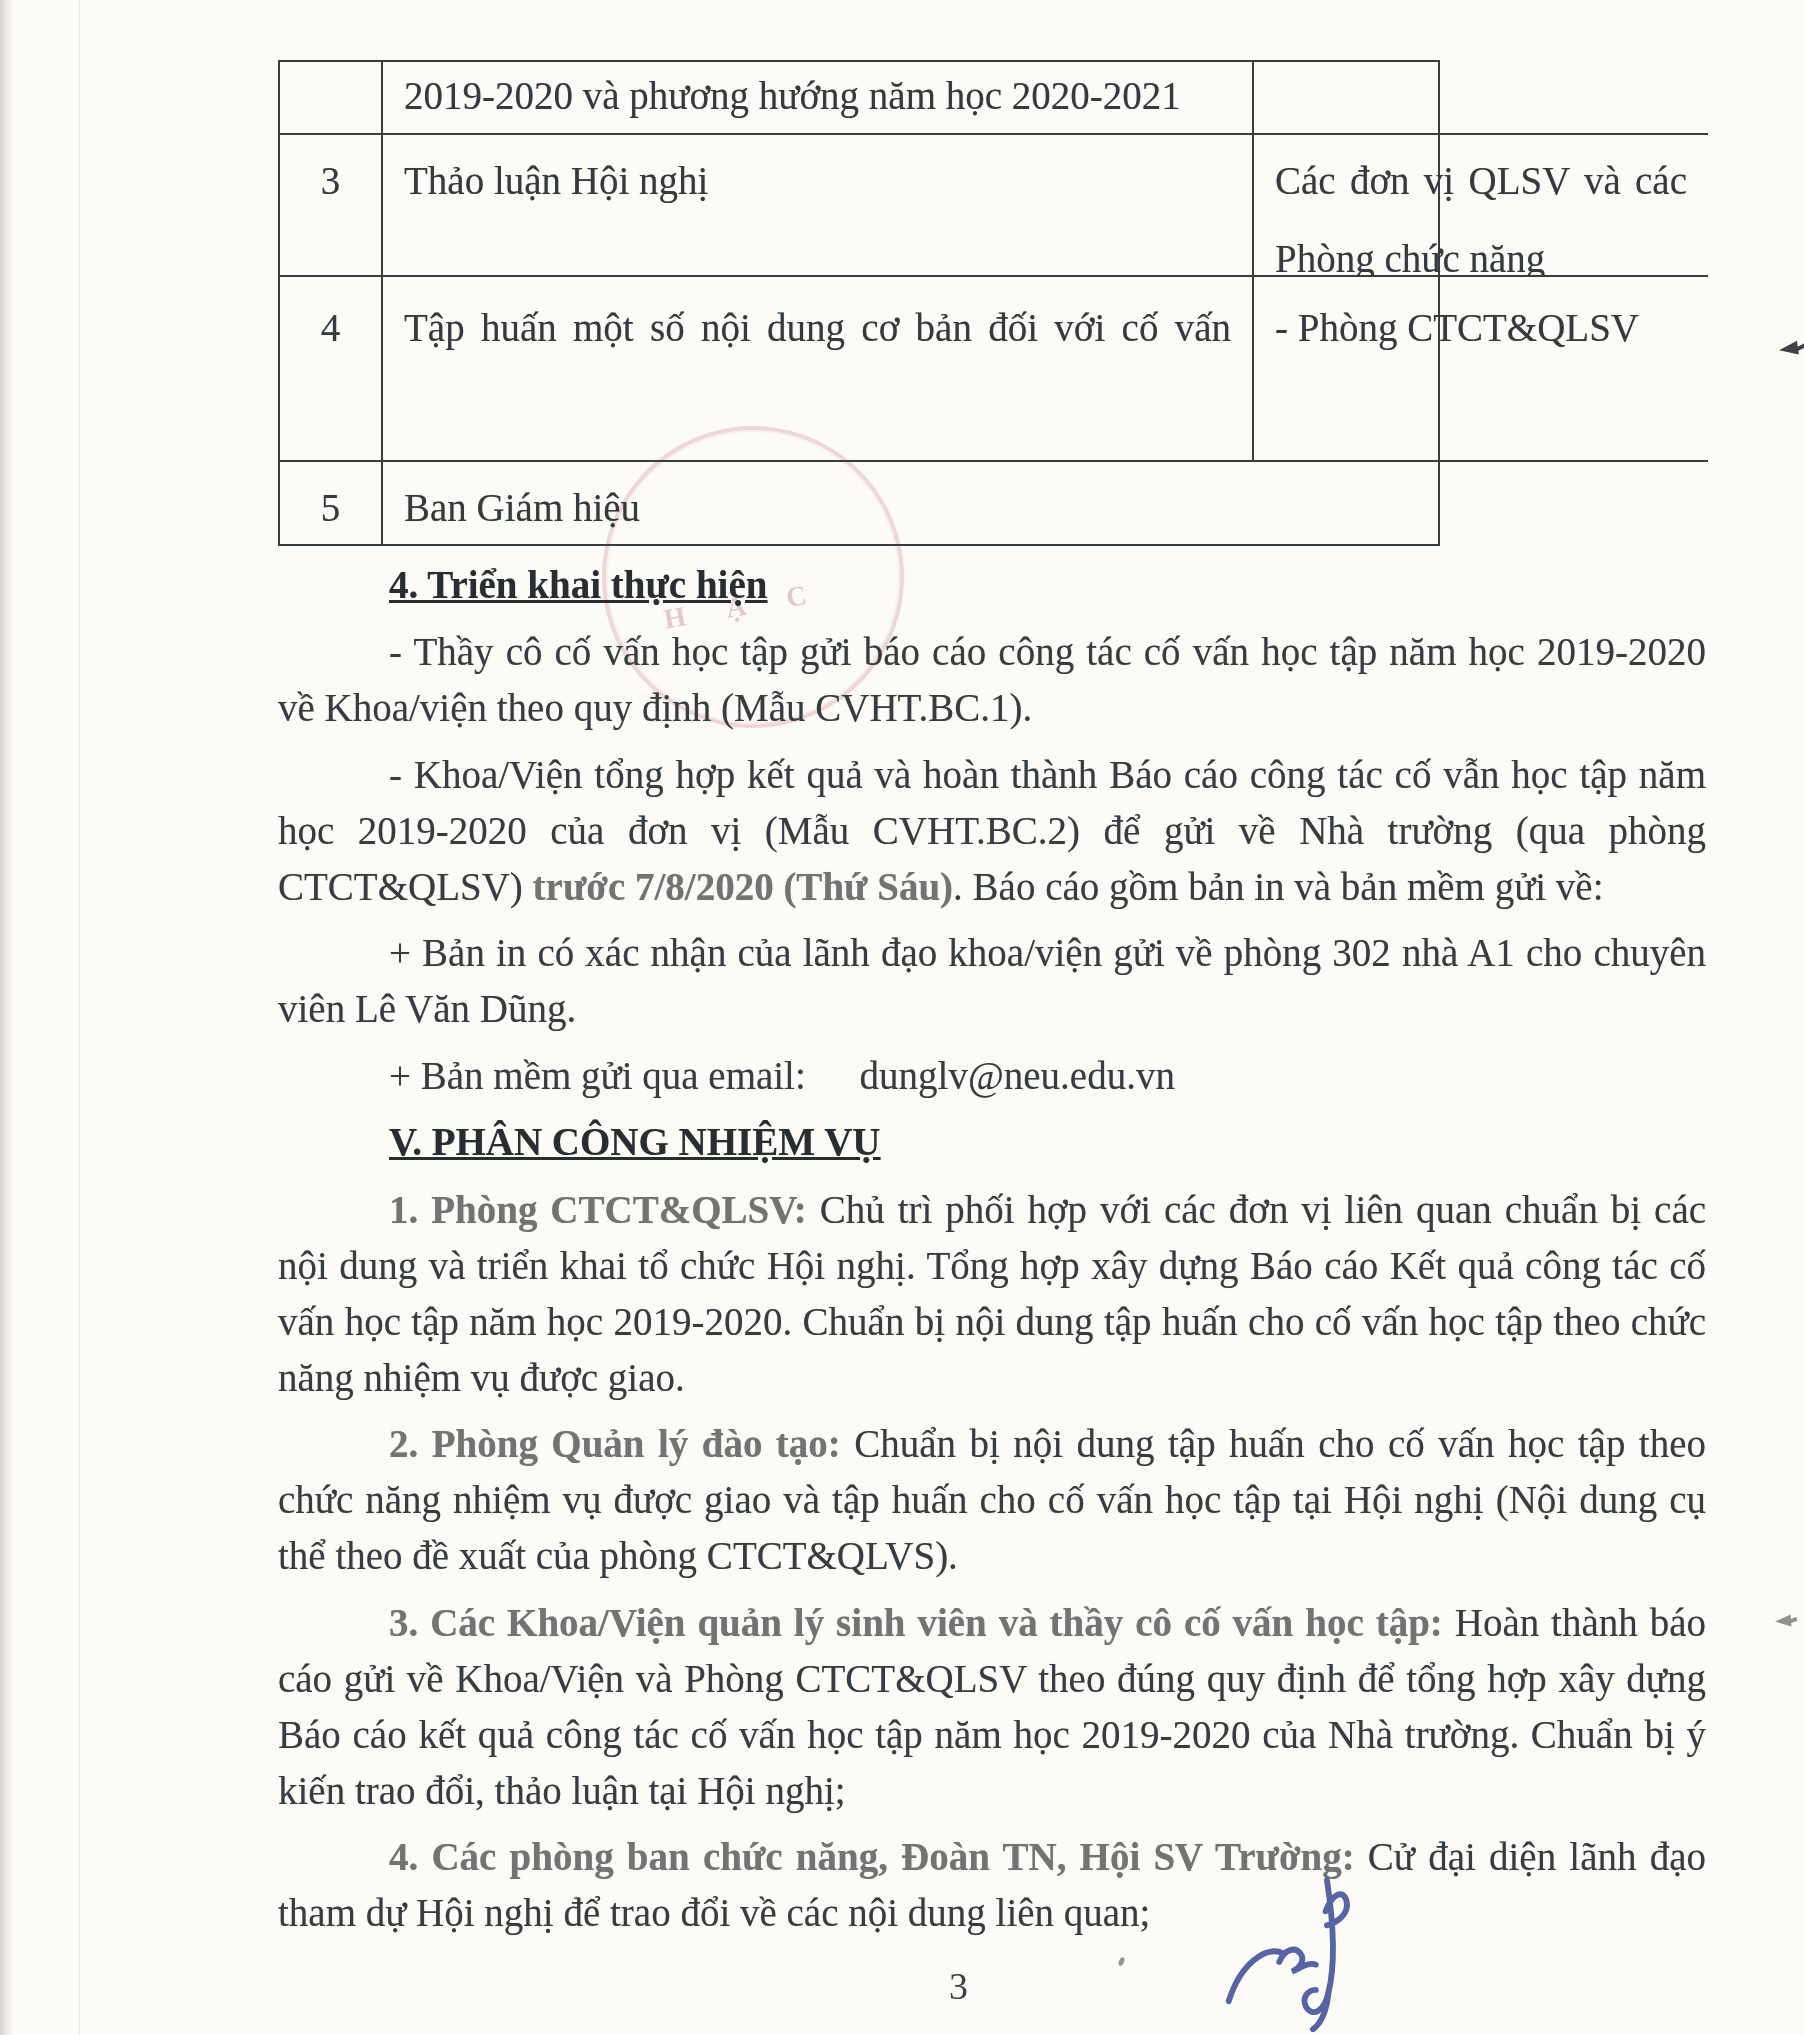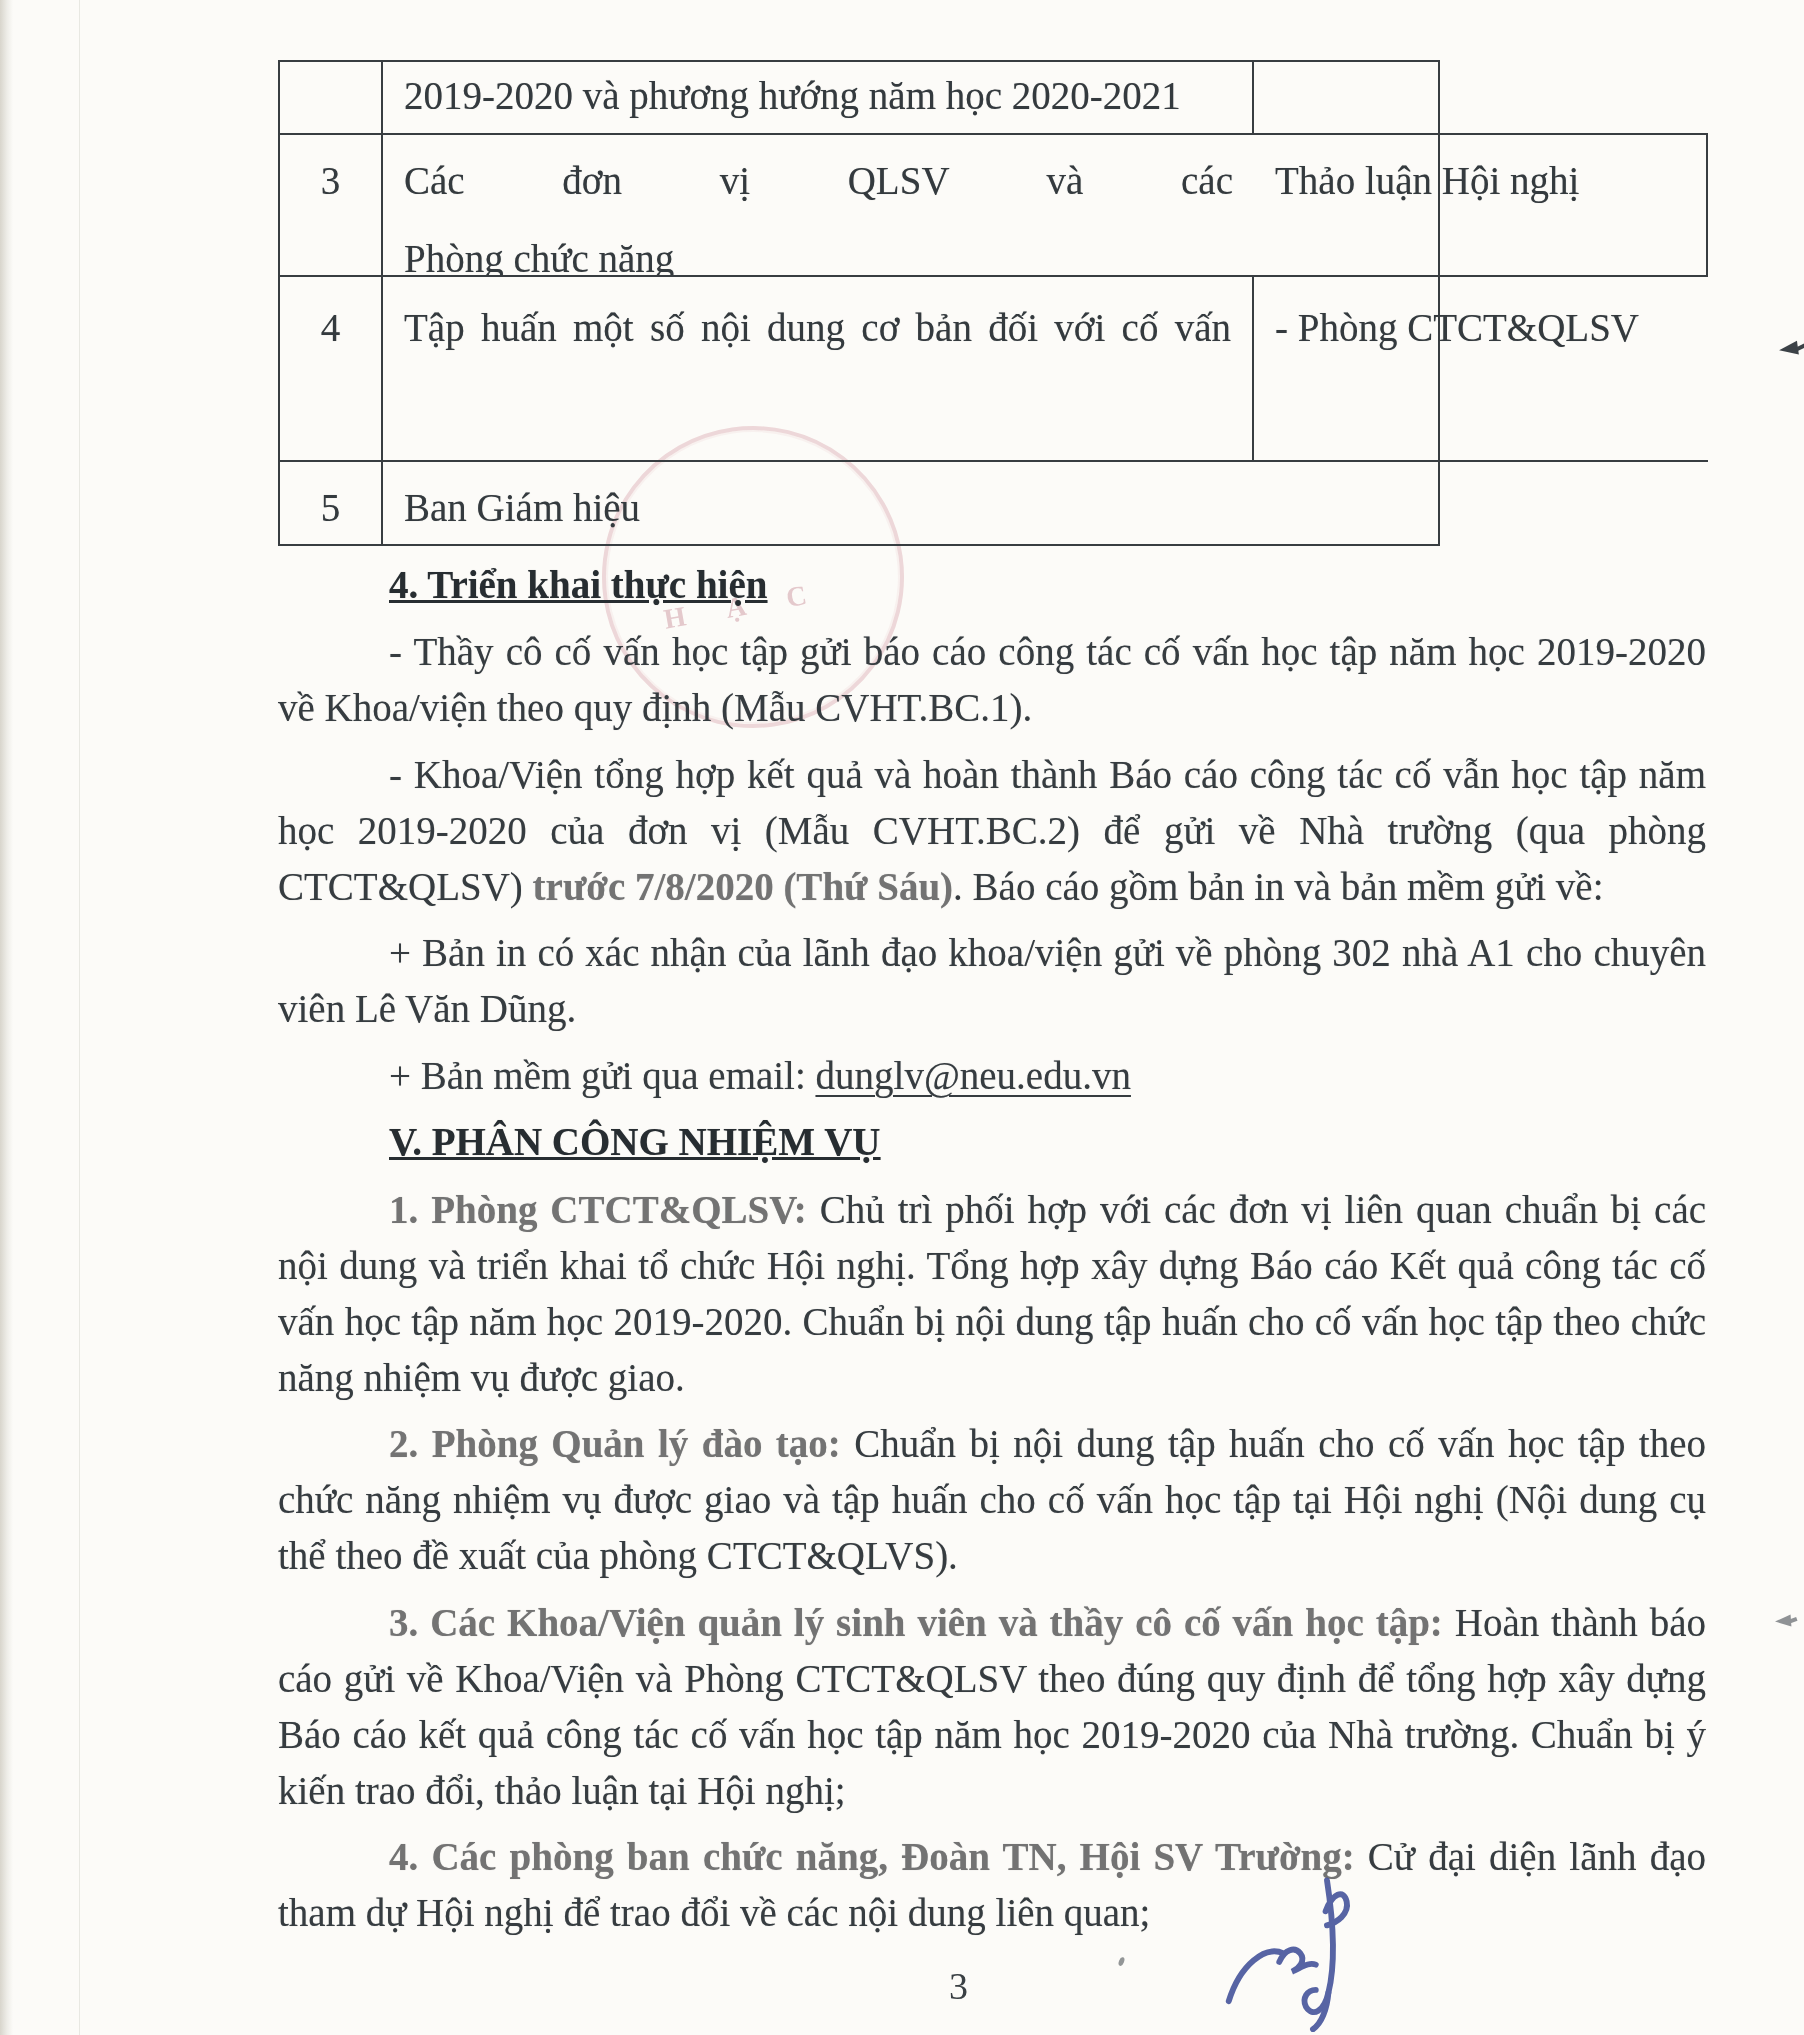--- a/index.html
+++ b/index.html
@@ -51,21 +51,21 @@
     font-size:39px;line-height:56px;
     margin:0 0 10.5px 0;
     text-align:justify;
     text-indent:111px;
     color:#363c40;
     text-shadow:0 0 0.8px rgba(54,60,64,0.4);
   }
   .body-text p.heading{font-weight:bold;color:#272d31;margin:9.8px 0 11.2px 0;text-align:left;text-decoration:underline;}
   .body-text b{color:#737373;}
   .it{margin-top:32px;}
-  .email{text-decoration:underline;text-decoration-thickness:2.1px;text-underline-offset:6.3px;}
+  .email{text-decoration-thickness:2.1px;text-underline-offset:6.3px;margin-left:44px;}
   
   .stamp{
     position:absolute;left:602px;top:426px;width:294px;height:294px;
     border:4.2px solid rgba(197,115,131,0.26);
     border-radius:50%;
     box-shadow:inset 0 0 0 2.1px rgba(197,115,131,0.07);
     transform:rotate(-8deg);
     mix-blend-mode:multiply;
     pointer-events:none;
   }
@@ -107,26 +107,26 @@
 
     <div class="doc-table">
 
       <div class="tcell no-cell pad-sm"></div>
       <div class="tcell pad-sm">
         <div>2019-2020 và phương hướng năm học 2020-2021</div>
       </div>
       <div class="tcell last-col pad-sm"></div>
 
       <div class="tcell no-cell pad-md">3</div>
+      <div class="tcell pad-md">
+        <div>Thảo luận Hội nghị</div>
+      </div>
       <div class="tcell last-col pad-md">
         <div class="justify-all gap-b38">Các đơn vị QLSV và các</div>
         <div>Phòng chức năng</div>
-      </div>
-      <div class="tcell pad-md">
-        <div>Thảo luận Hội nghị</div>
       </div>
 
       <div class="tcell no-cell pad-lg">4</div>
       <div class="tcell pad-lg">
         <div class="justify-all gap-b38">Tập huấn một số nội dung cơ bản đối với cố vấn</div>
       </div>
       <div class="tcell last-col pad-lg">
         <div class="gap-b44">- Phòng CTCT&amp;QLSV</div>
       </div>
 

